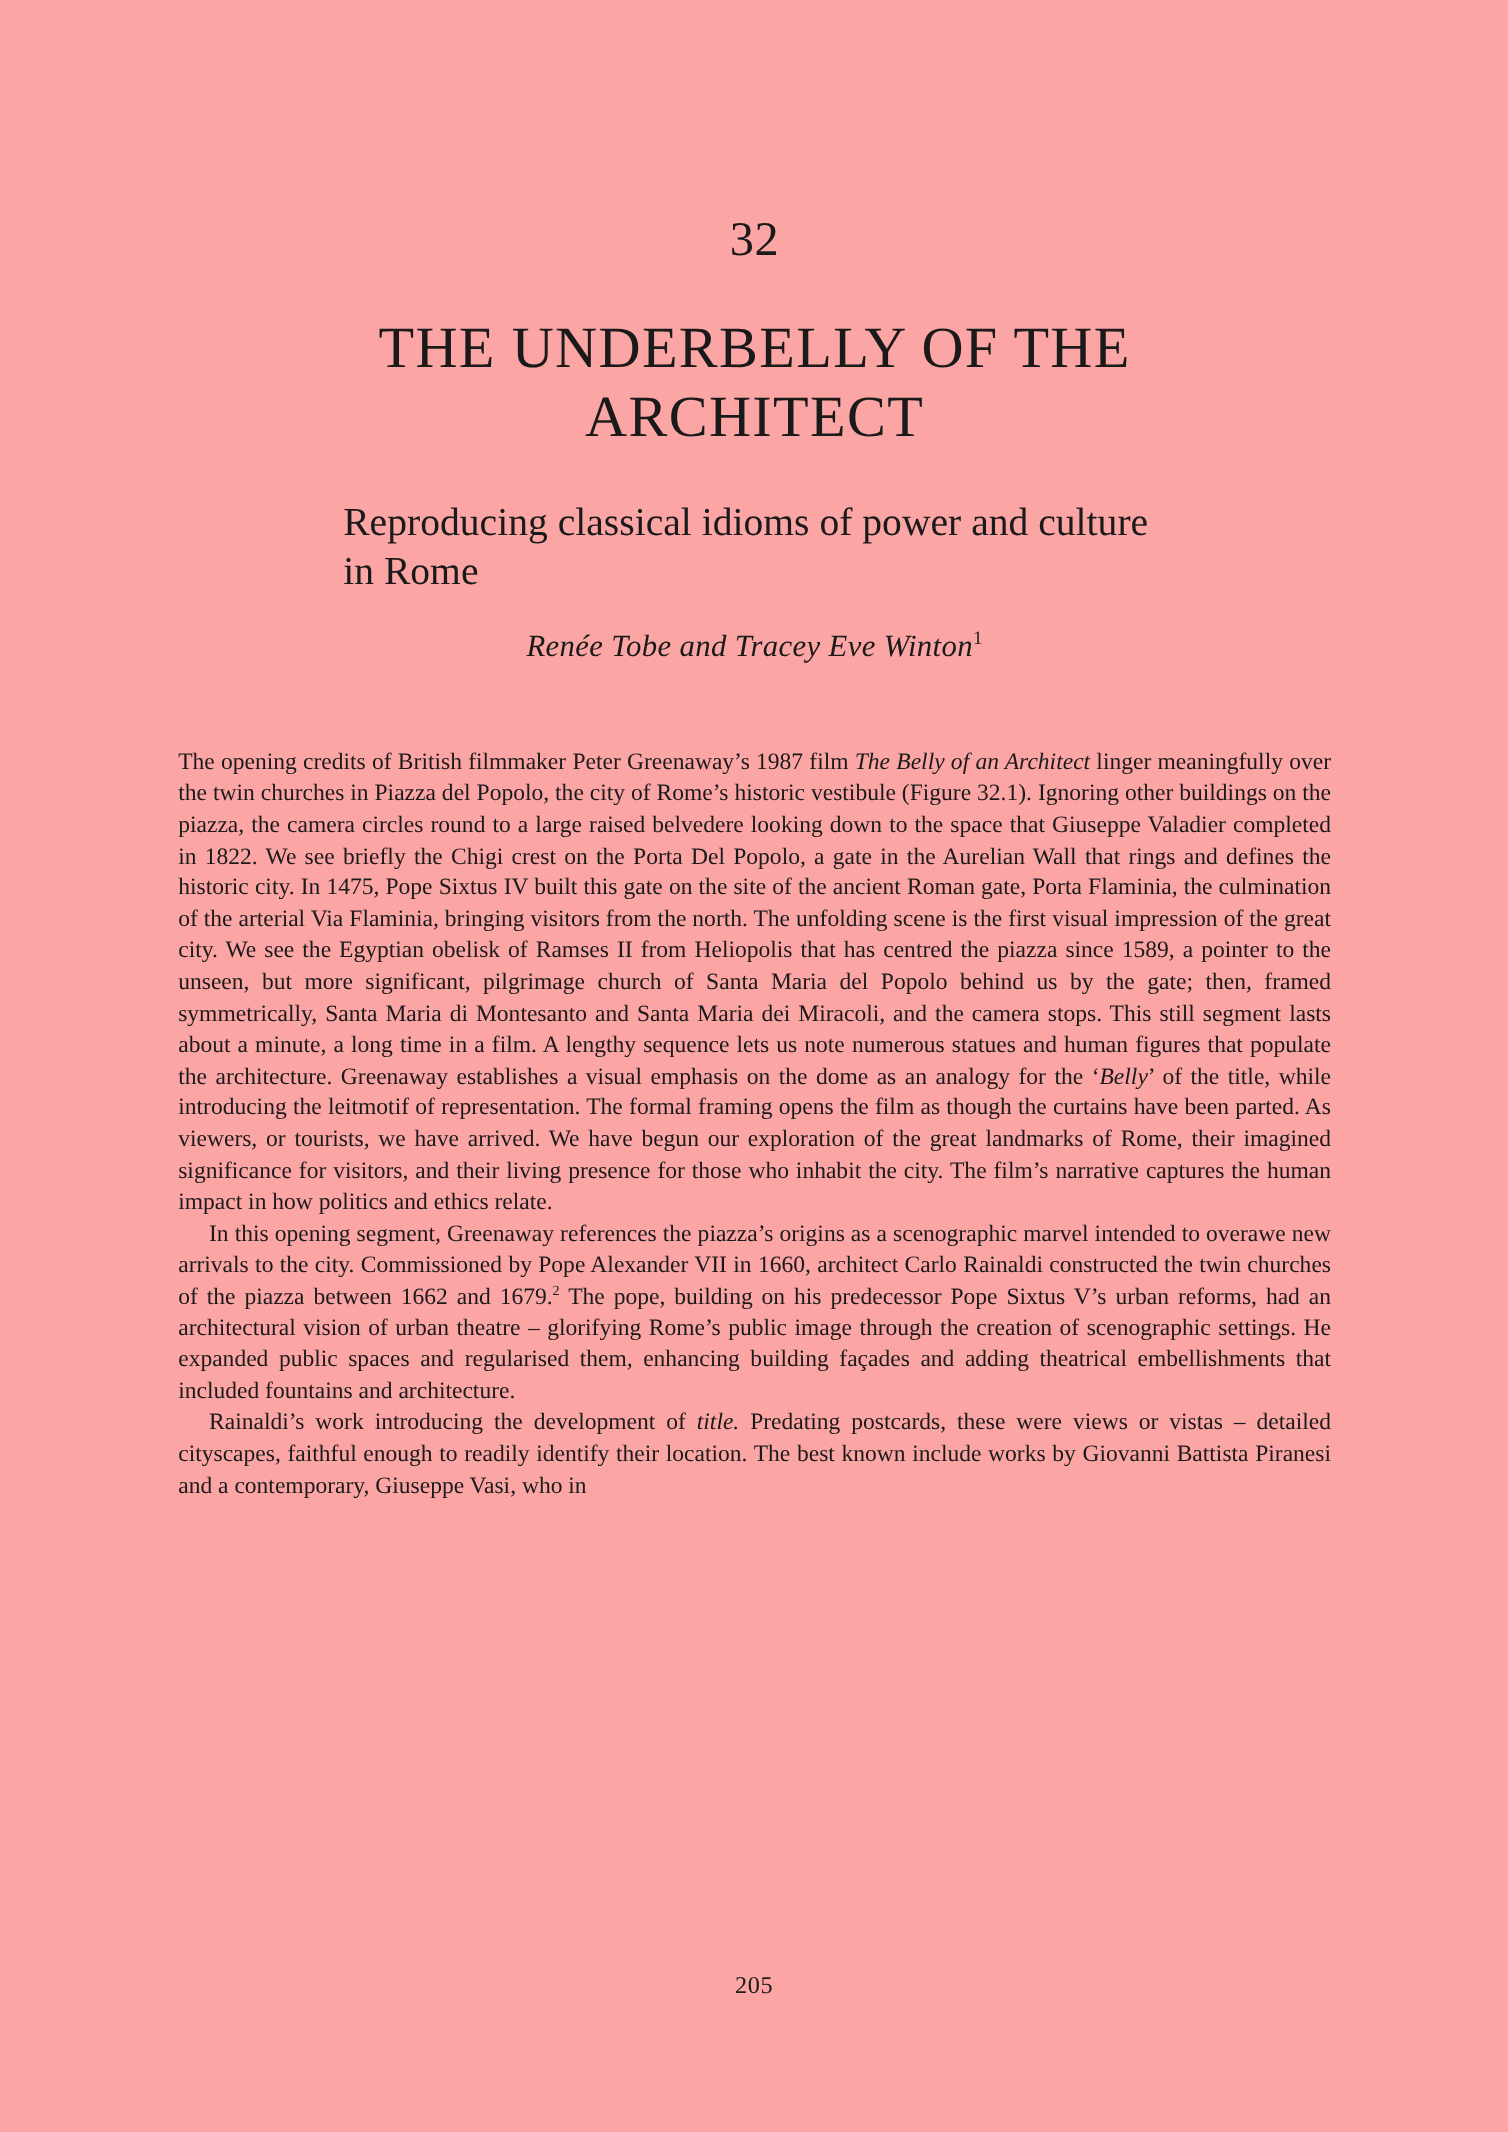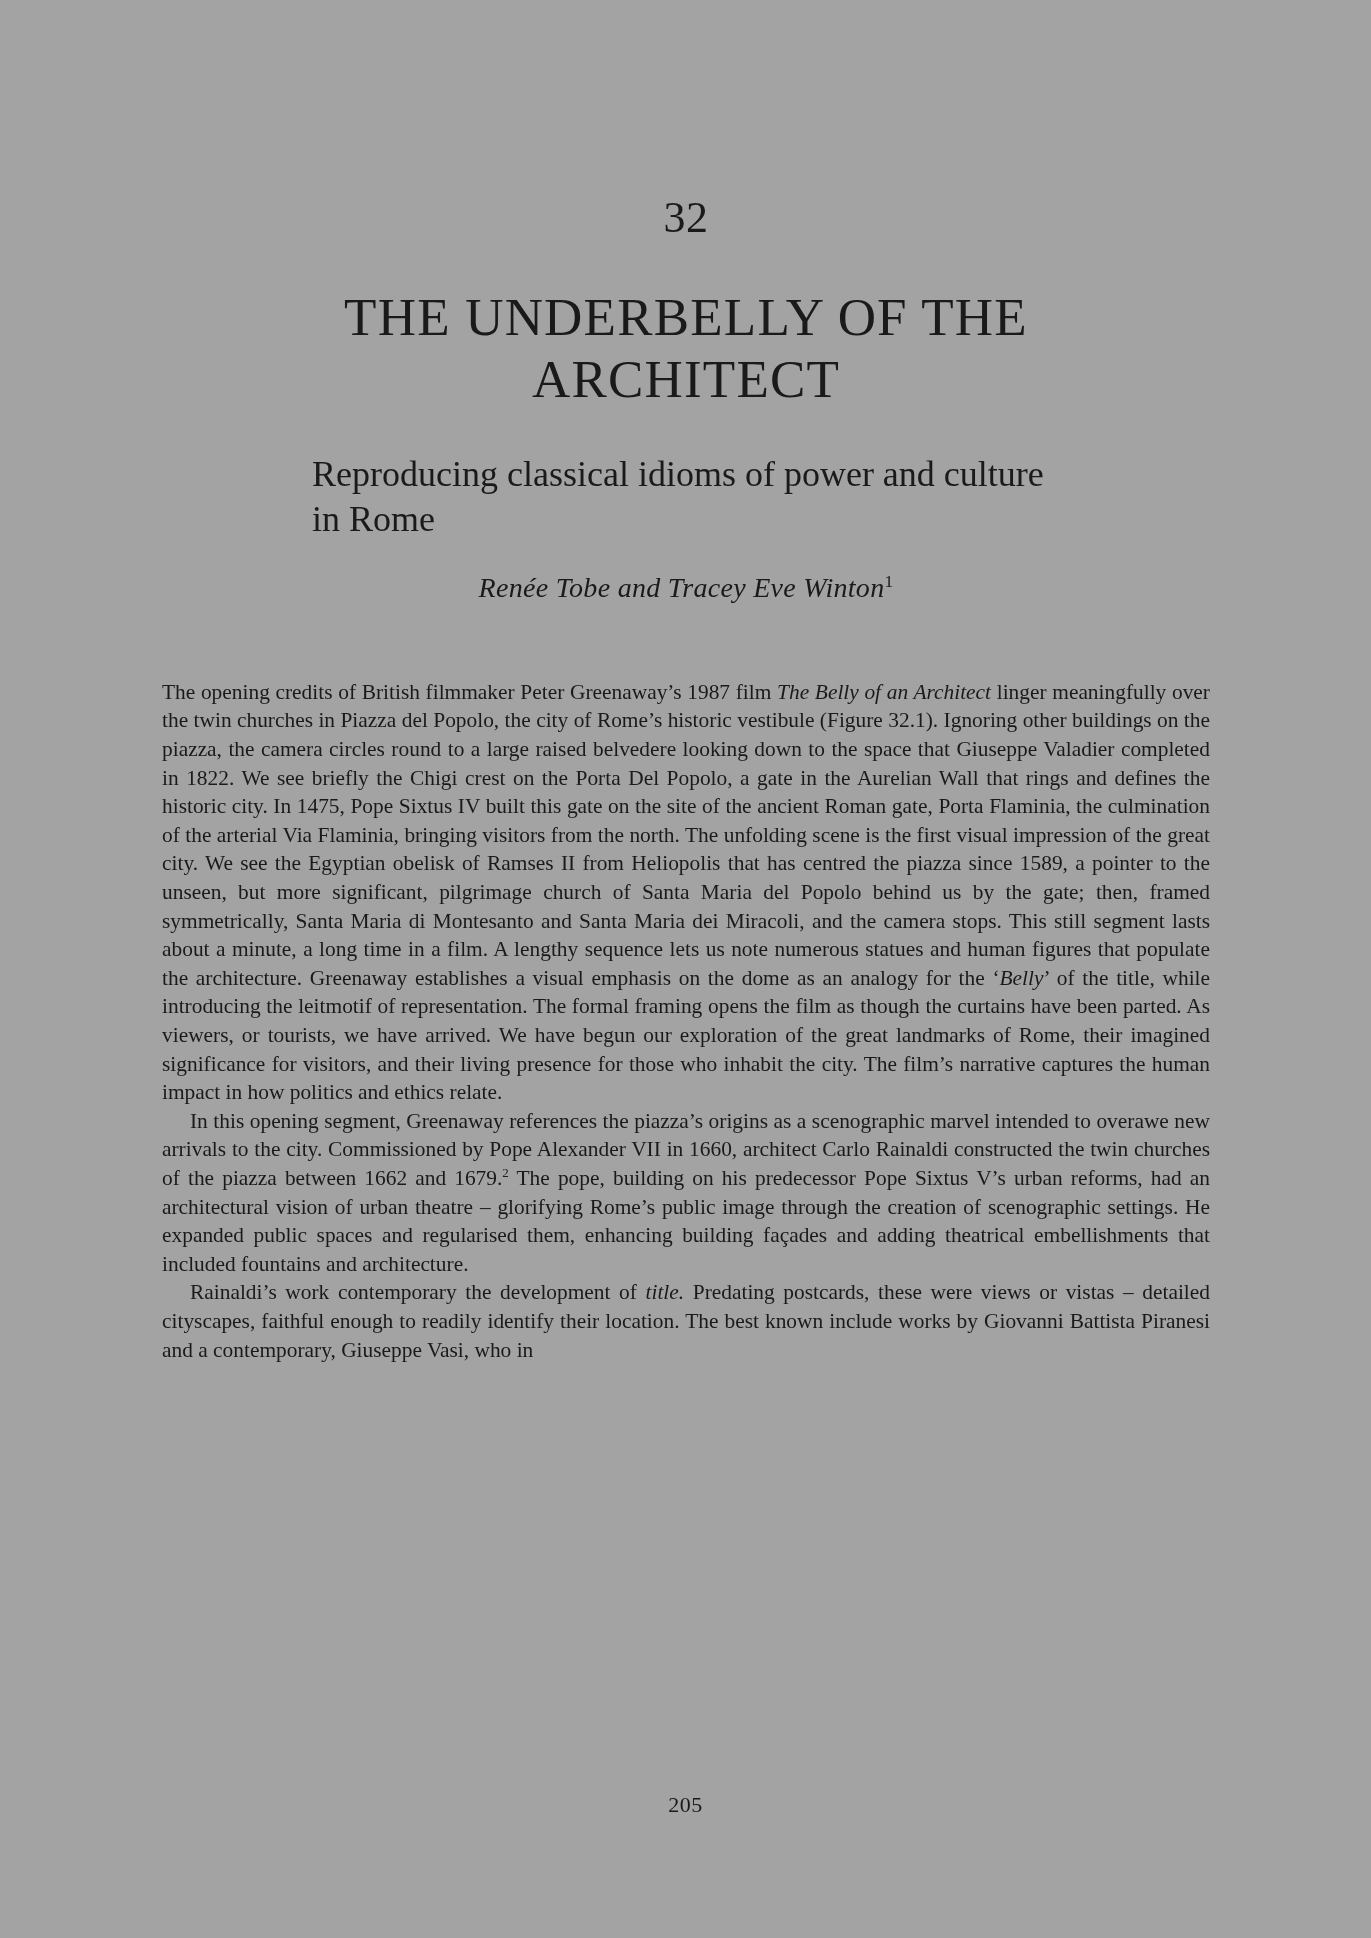--- a/index.html
+++ b/index.html
@@ -10,21 +10,21 @@
   }
   body {
     font-family: "Liberation Serif", "DejaVu Serif", serif;
     color: #1a1a1a;
   }
   .page {
     position: relative;
     width: 1371px;
     height: 1938px;
     margin: 0 auto;
-    background: #a3a3a3;
+    background: #fca5a5;
     box-sizing: border-box;
     overflow: hidden;
   }
 
   
   .content {
     position: absolute;
     left: 162px;
     top: 0;
     width: 1048px;
@@ -123,20 +123,20 @@
     <div class="byline">
       <span>Renée Tobe and Tracey Eve Winton</span><sup>1</sup>
     </div>
 
     <div class="body-copy">
 
       <p><span>The opening credits of British filmmaker Peter Greenaway’s 1987 film </span><i>The Belly of an Architect</i><span> linger meaningfully over the twin churches in Piazza del Popolo, the city of Rome’s historic vestibule (Figure 32.1). Ignoring other buildings on the piazza, the camera circles round to a large raised belvedere looking down to the space that Giuseppe Valadier completed in 1822. We see briefly the Chigi crest on the Porta Del Popolo, a gate in the Aurelian Wall that rings and defines the historic city. In 1475, Pope Sixtus IV built this gate on the site of the ancient Roman gate, Porta Flaminia, the culmination of the arterial Via Flaminia, bringing visitors from the north. The unfolding scene is the first visual impression of the great city. We see the Egyptian obelisk of Ramses II from Heliopolis that has centred the piazza since 1589, a pointer to the unseen, but more significant, pilgrimage church of Santa Maria del Popolo behind us by the gate; then, framed symmetrically, Santa Maria di Montesanto and Santa Maria dei Miracoli, and the camera stops. This still segment lasts about a minute, a long time in a film. A lengthy sequence lets us note numerous statues and human figures that populate the architecture. Greenaway establishes a visual emphasis on the dome as an analogy for the ‘</span><i>Belly</i><span>’ of the title, while introducing the leitmotif of representation. The formal framing opens the film as though the curtains have been parted. As viewers, or tourists, we have arrived. We have begun our exploration of the great landmarks of Rome, their imagined significance for visitors, and their living presence for those who inhabit the city. The film’s narrative captures the human impact in how politics and ethics relate.</span></p>
 
       <p class="indented"><span>In this opening segment, Greenaway references the piazza’s origins as a scenographic marvel intended to overawe new arrivals to the city. Commissioned by Pope Alexander VII in 1660, architect Carlo Rainaldi constructed the twin churches of the piazza between 1662 and 1679.</span><sup>2</sup><span> The pope, building on his predecessor Pope Sixtus V’s urban reforms, had an architectural vision of urban theatre – glorifying Rome’s public image through the creation of scenographic settings. He expanded public spaces and regularised them, enhancing building façades and adding theatrical embellishments that included fountains and architecture.</span></p>
 
-      <p class="indented"><span>Rainaldi’s work contemporary the development of </span><i>title.</i><span> Predating postcards, these were views or vistas – detailed cityscapes, faithful enough to readily identify their location. The best known include works by Giovanni Battista Piranesi and a contemporary, Giuseppe Vasi, who in</span></p>
+      <p class="indented"><span>Rainaldi’s work introducing the development of </span><i>title.</i><span> Predating postcards, these were views or vistas – detailed cityscapes, faithful enough to readily identify their location. The best known include works by Giovanni Battista Piranesi and a contemporary, Giuseppe Vasi, who in</span></p>
 
     </div>
   </div>
 
   <div class="folio">205</div>
 
 </div>
 
 </body></html>

